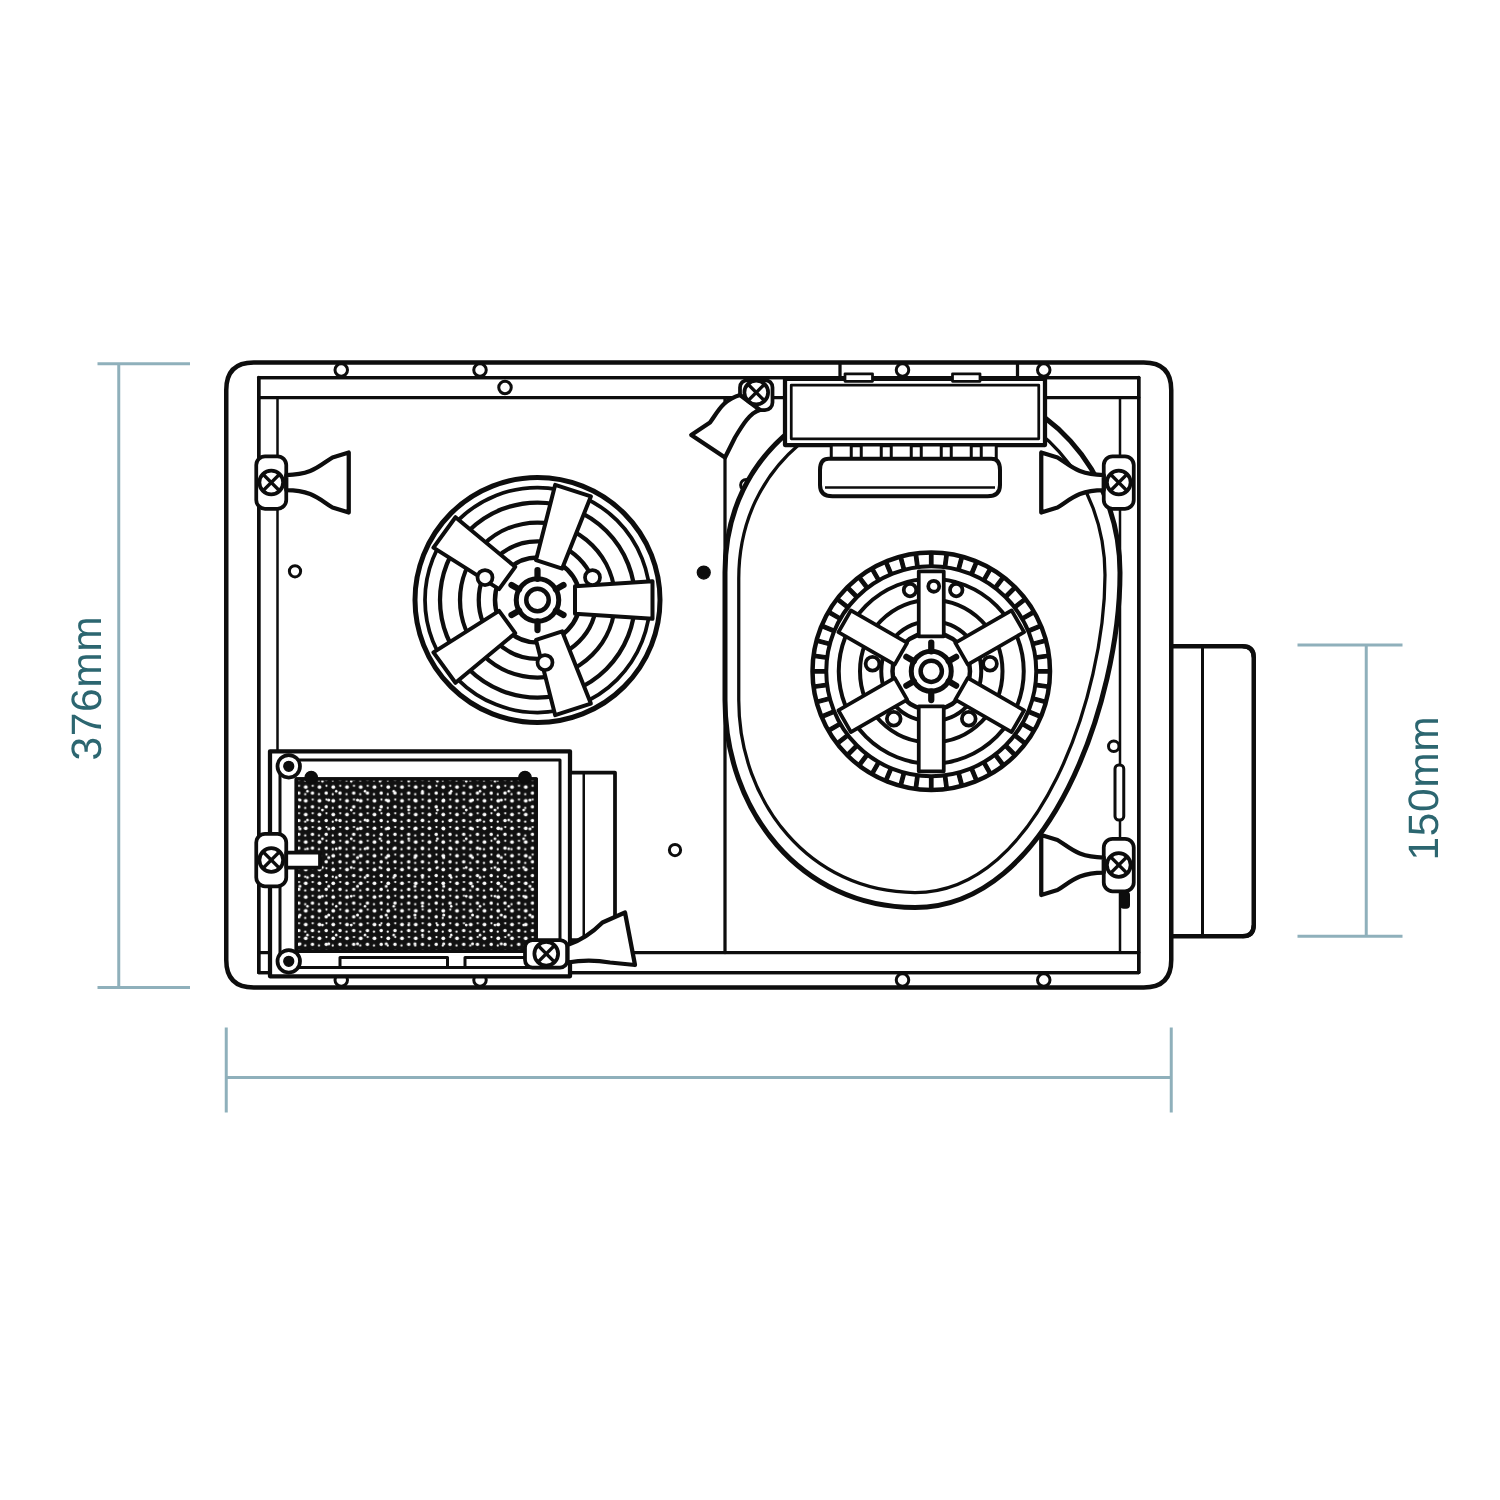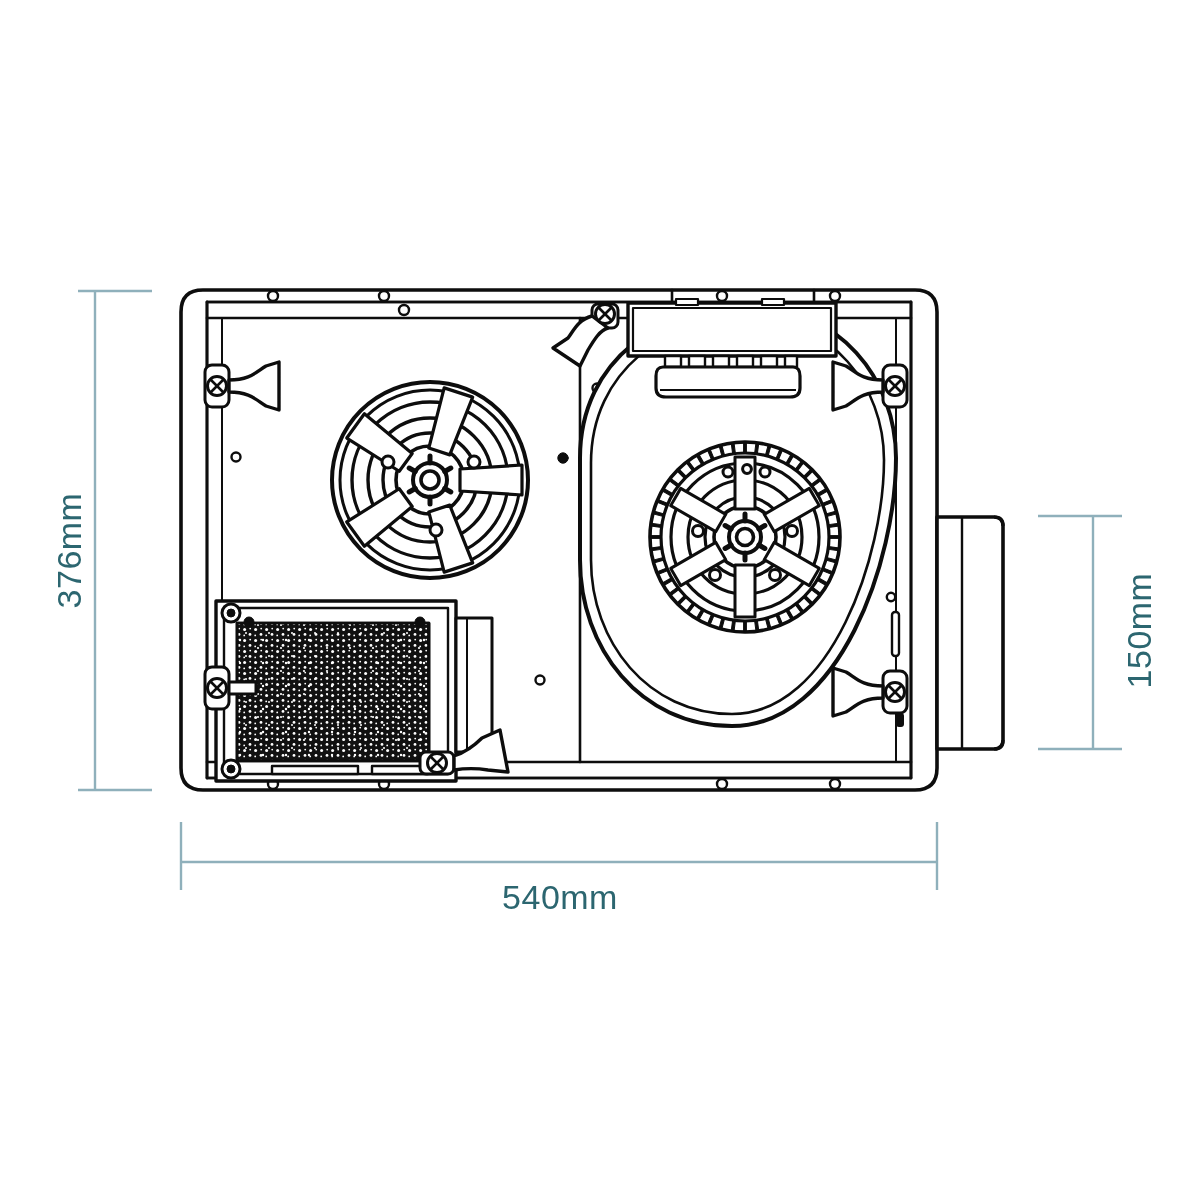--- a/index.html
+++ b/index.html
@@ -553,15 +553,14 @@
   </svg>
 
   <div class="dim-label" id="label-height">
     <span>376mm</span>
   </div>
 
   <div class="dim-label" id="label-depth">
     <span>150mm</span>
   </div>
 
-  <div class="dim-label" id="label-width">540mm</div>
 
 </div>
 
 </body></html>

